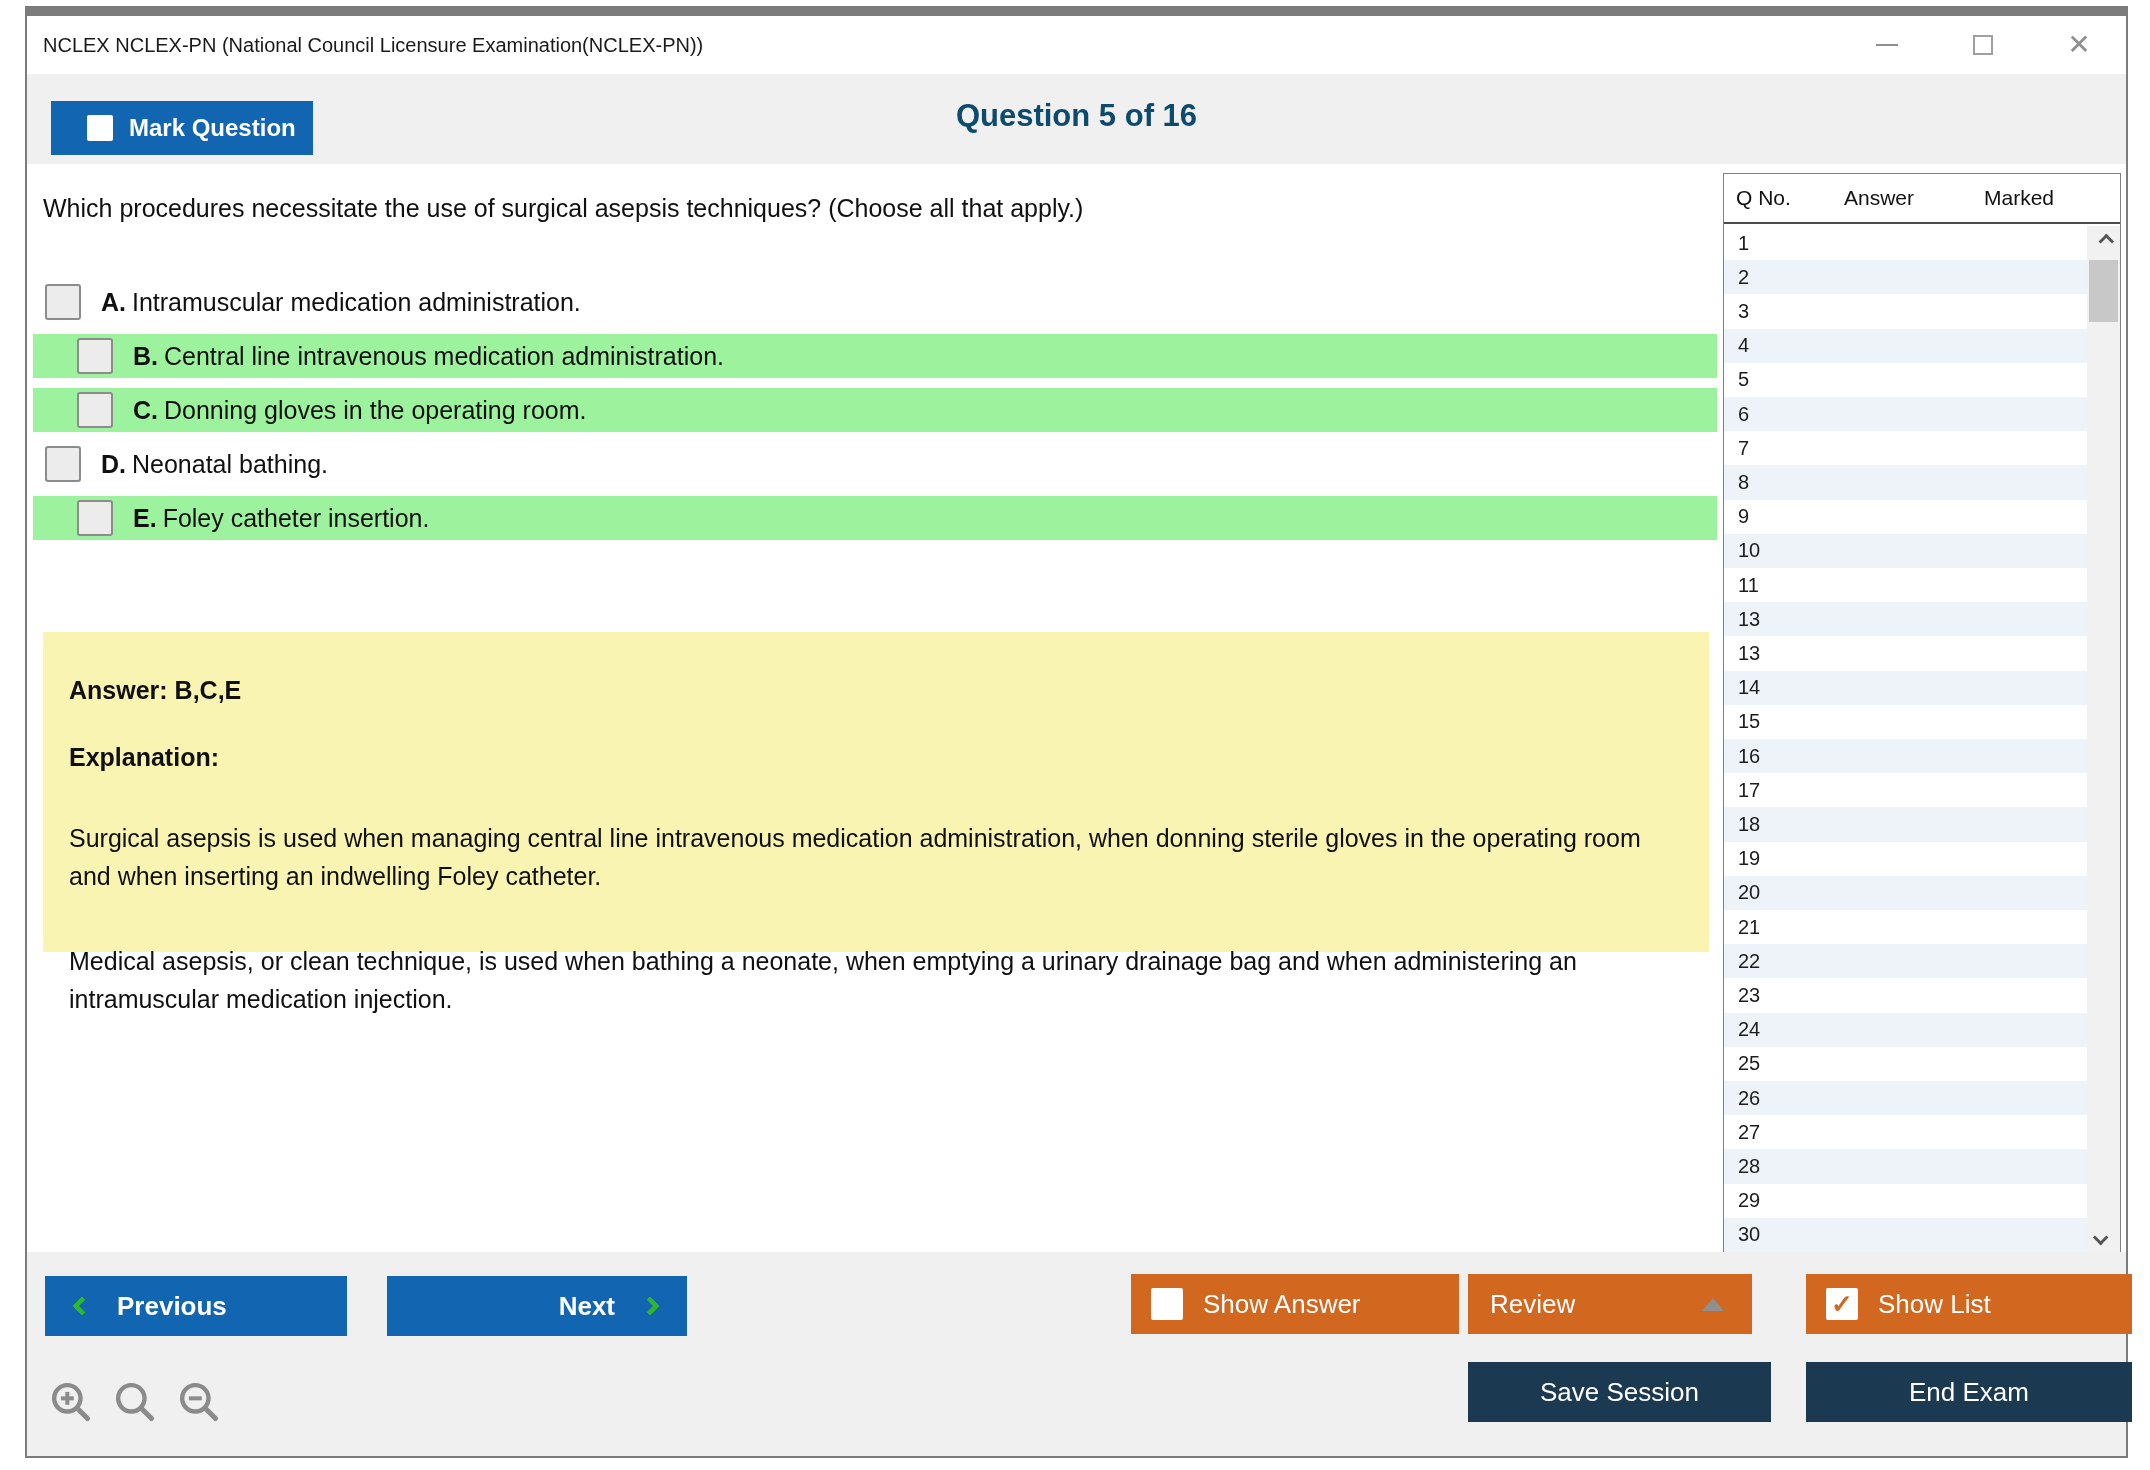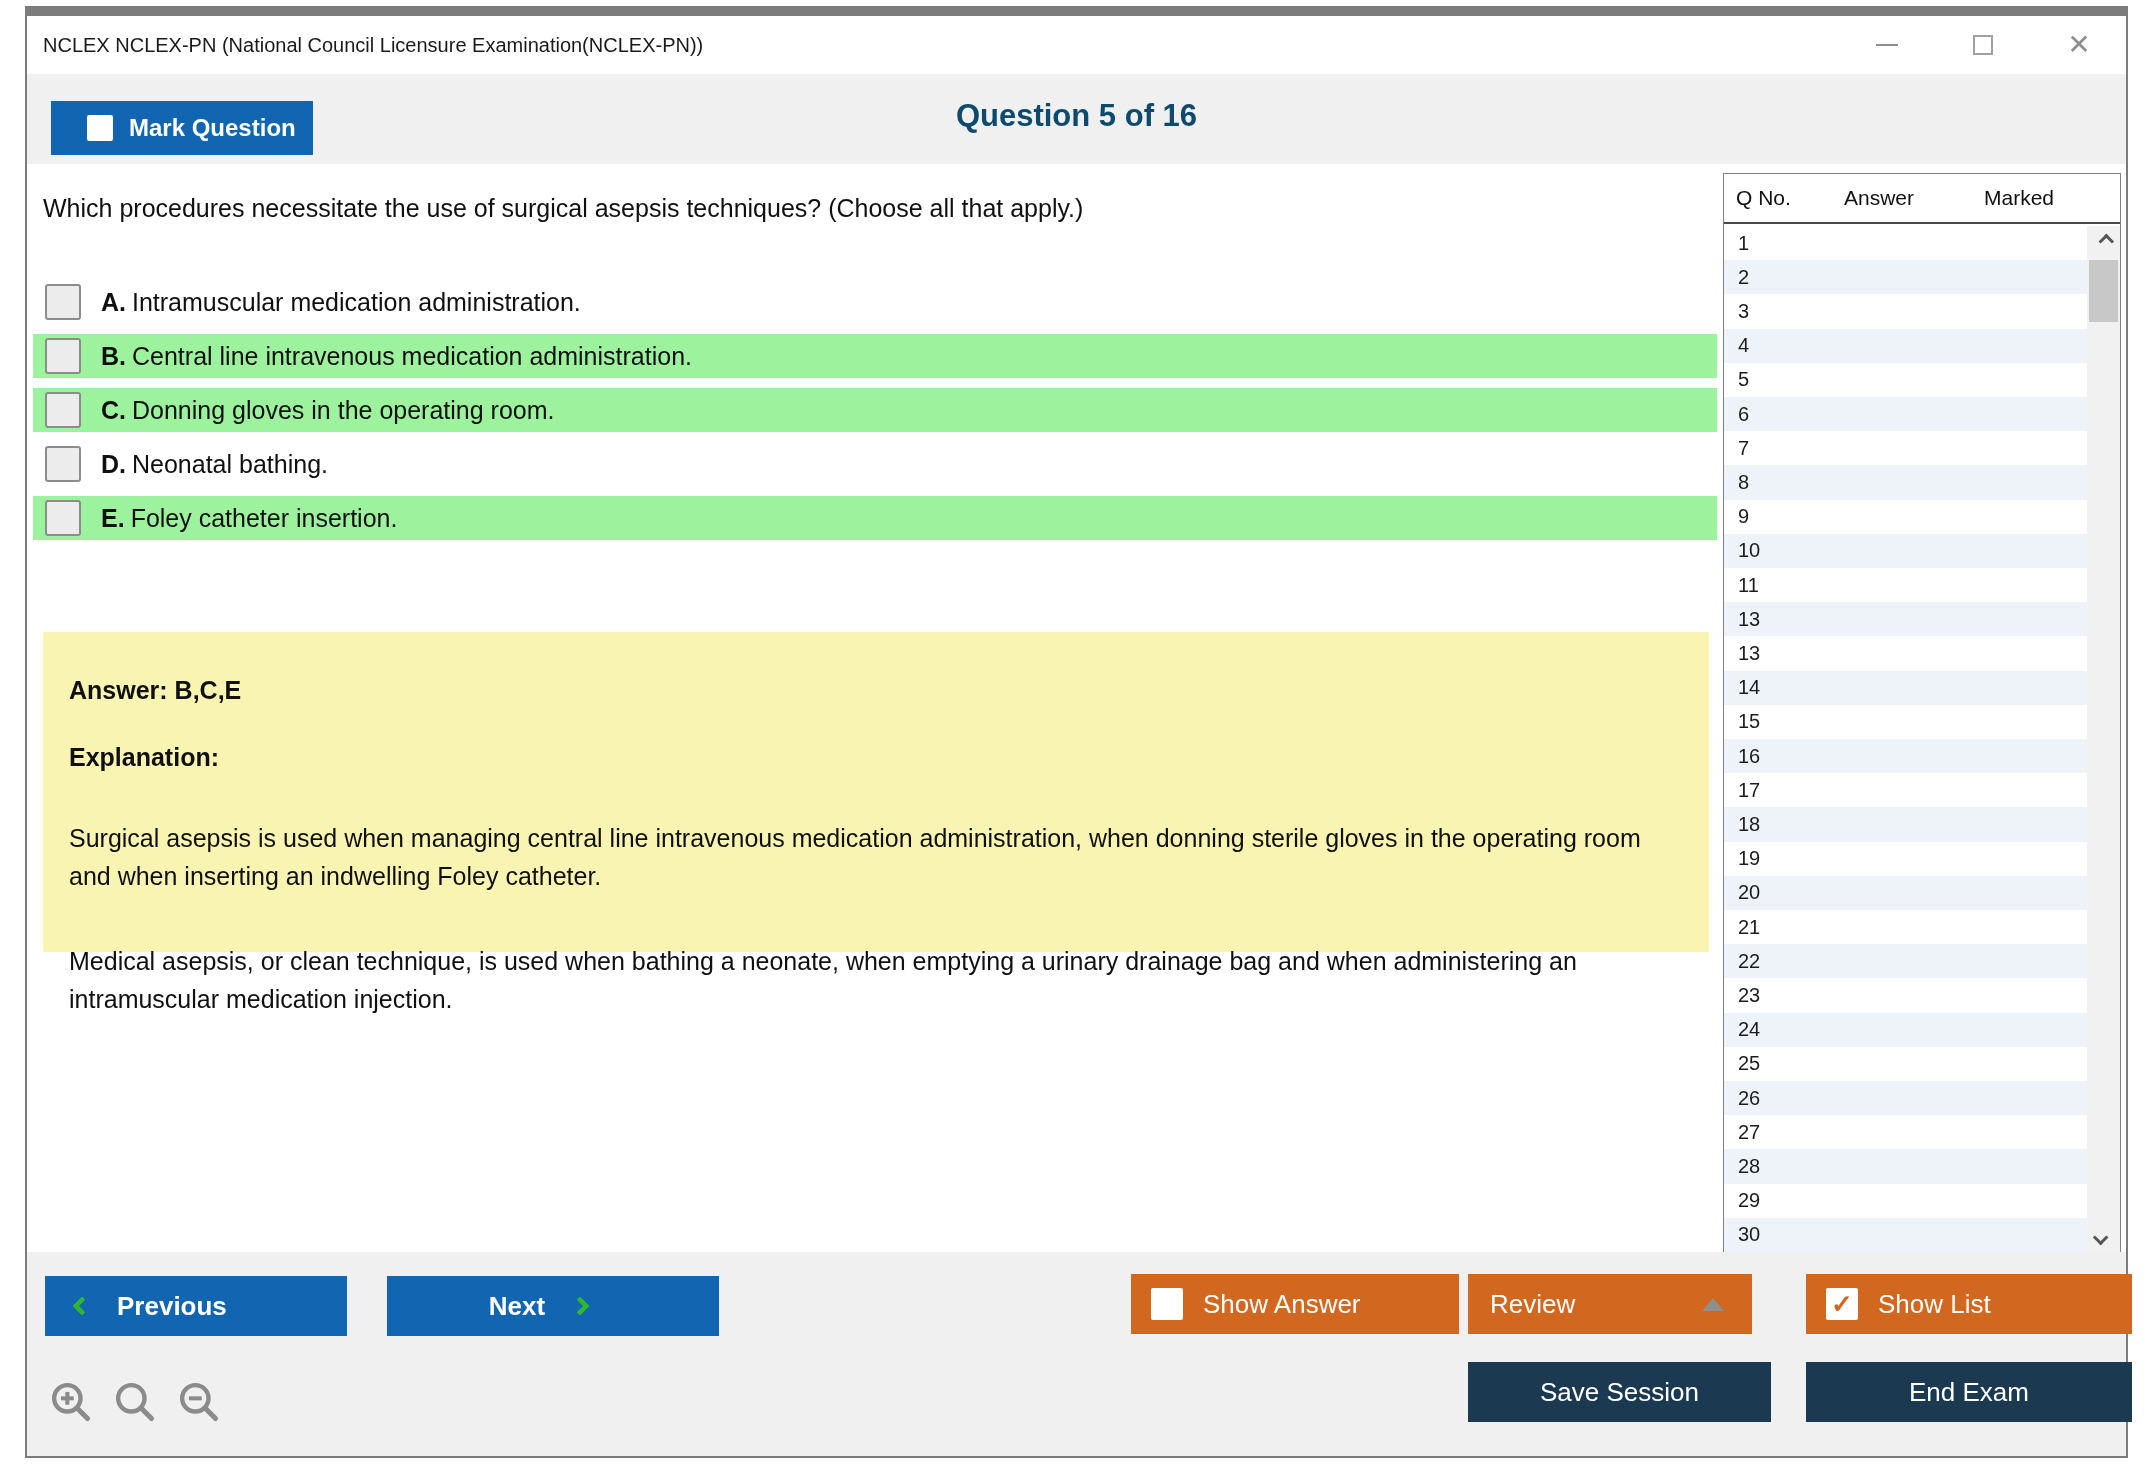--- a/index.html
+++ b/index.html
@@ -28,21 +28,21 @@
   .mark-label { color:#ffffff; font-weight:bold; font-size:24px; margin-left:16px; }
   .q-counter { position:absolute; left:0; top:24px; width:100%; text-align:center;
                font-size:31px; font-weight:bold; color:#0c4a6e; }
 
   
   .main { position:absolute; left:0; top:148px; width:100%; height:1088px; background:#ffffff; }
   .question-text { position:absolute; left:16px; top:30px; font-size:25px; color:#101010; }
 
   .options { position:absolute; left:6px; top:116px; width:1684px; }
   .opt-row { height:44px; margin-bottom:10px; display:flex; align-items:center; background:transparent; }
-  .opt-row.highlighted { background:#9df39d; }
+  .opt-row.highlighted { background:#9df39d;padding-left:32px; }
   .opt-check { flex:0 0 auto; width:36px; height:36px; background:#ececec;
                border:2px solid #8c8c8c; border-radius:3px; margin-left:12px; cursor:pointer; }
   .opt-text { font-size:25px; color:#101010; margin-left:20px; }
   .opt-text b { margin-right:6px; }
 
   .answer-box { position:absolute; left:16px; top:468px; width:1666px; height:320px;
                 background:#faf4b2; padding:44px 26px 0 26px; }
   .ans-label { font-size:25px; font-weight:bold; color:#101010; }
   .exp-label { font-size:25px; font-weight:bold; color:#101010; margin-top:38px; }
   .exp-para { font-size:25px; color:#101010; line-height:1.5; margin-top:48px; width:1610px; }
@@ -74,21 +74,21 @@
 
   
   .bottombar { position:absolute; left:0; top:1236px; width:100%; bottom:0; background:#f0f0f0; }
   .btn { position:absolute; height:60px; display:flex; align-items:center; color:#ffffff;
          font-size:26px; cursor:pointer; }
   .btn-blue { background:#1266b1; font-weight:bold; }
   .btn-orange { background:#d2671f; }
   .btn-navy { background:#1b3a52; justify-content:center; }
 
   .btn-prev { left:18px; top:24px; width:302px; }
-  .btn-next { left:360px; top:24px; width:332px; justify-content:center; }
+  .btn-next { left:360px; top:24px; width:300px; justify-content:flex-end; }
   .chev-green { width:14px; height:14px; border:solid #2eb82e; border-width:5px 5px 0 0; border-radius:2px; }
   .chev-left { transform:rotate(-135deg); margin:0 28px 0 30px; }
   .chev-right { transform:rotate(45deg); margin:0 30px 0 28px; }
 
   .btn-show-answer { left:1104px; top:22px; width:328px; }
   .btn-review { left:1441px; top:22px; width:284px; }
   .btn-show-list { left:1779px; top:22px; width:326px; }
   .btn-save { left:1441px; top:110px; width:303px; }
   .btn-end { left:1779px; top:110px; width:326px; }
 

